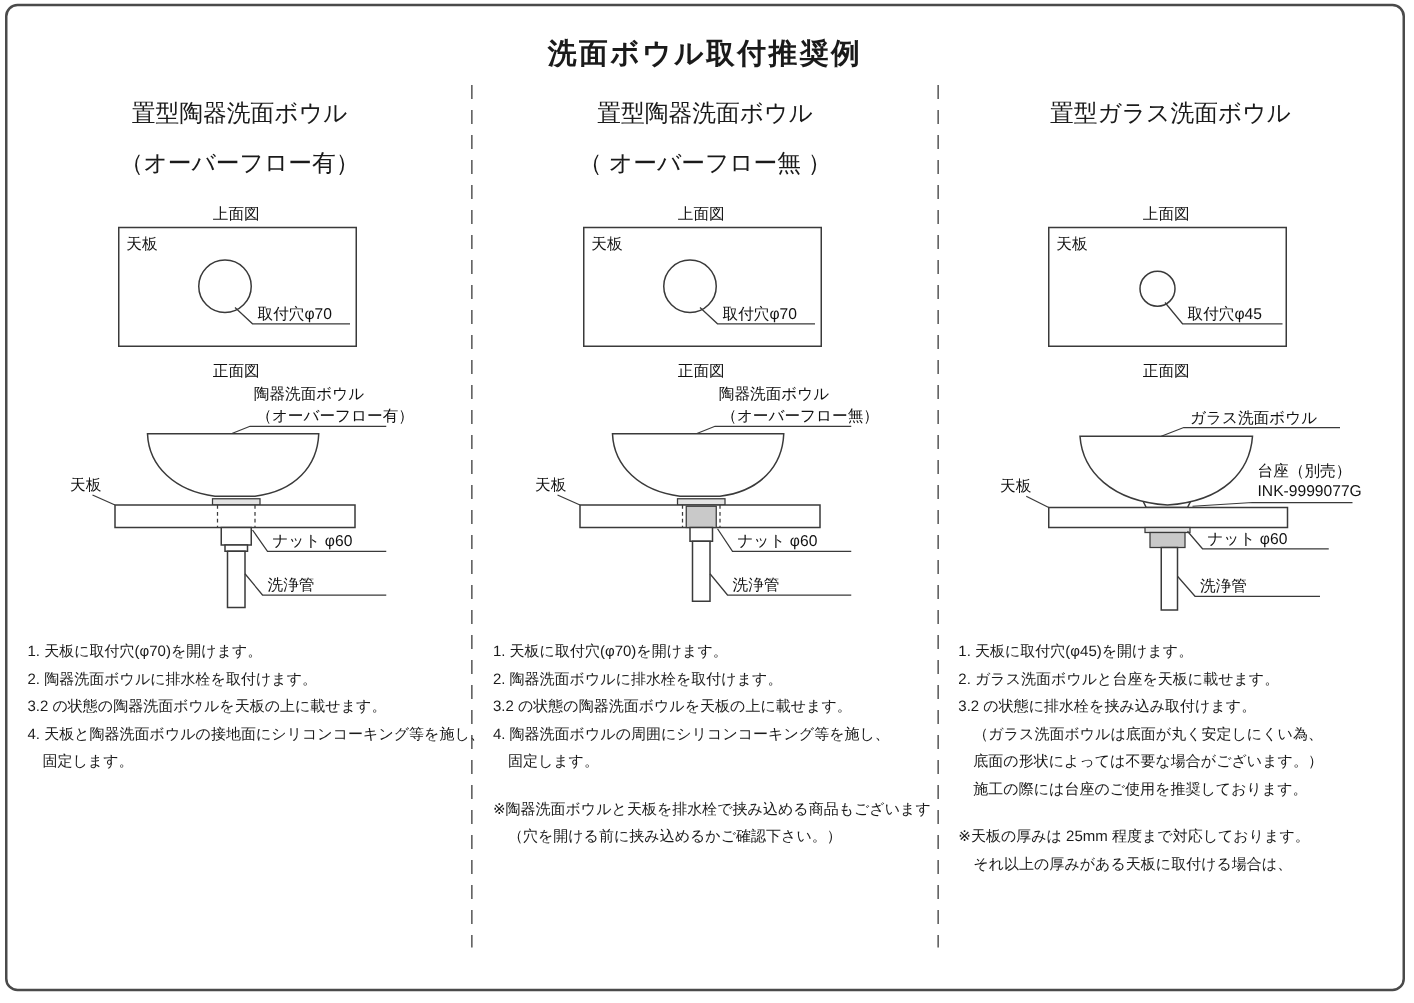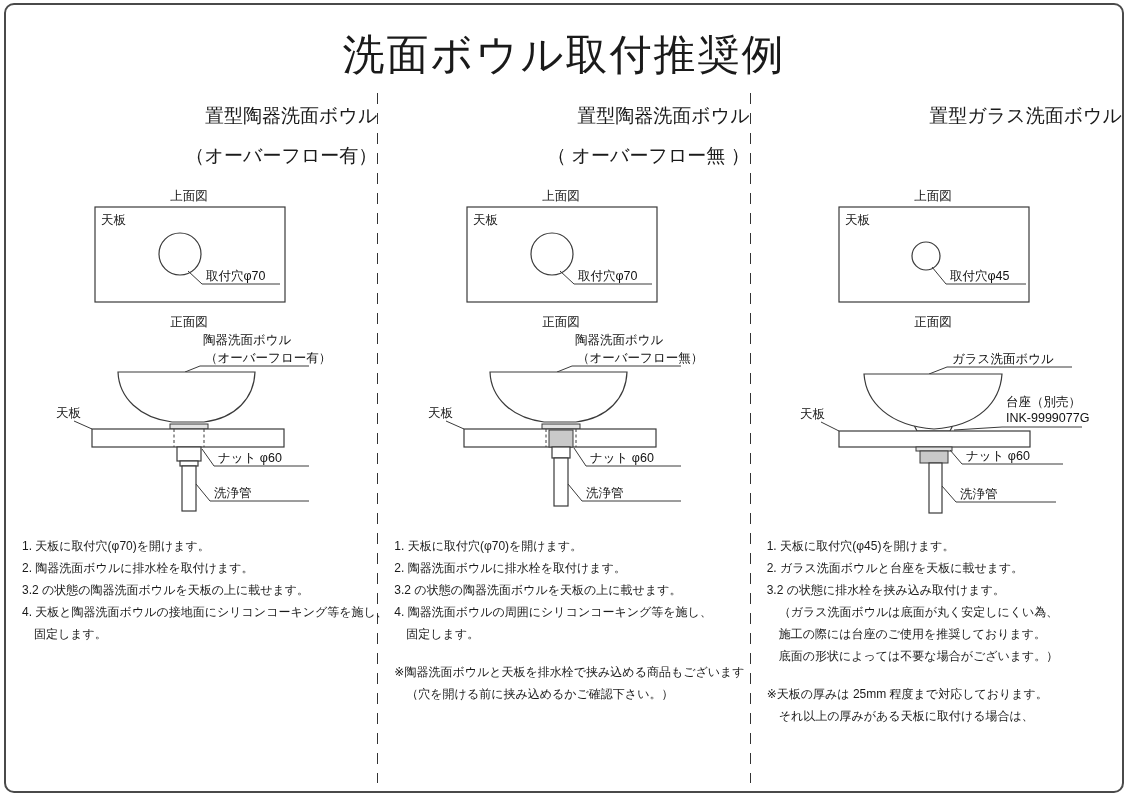--- a/index.html
+++ b/index.html
@@ -7,30 +7,30 @@
     width:1131px; height:802px; position:relative;
     font-family:"Liberation Sans","DejaVu Sans",sans-serif;
     color:#1a1a1a;
   }
   .page {
     position:absolute; left:4px; top:3px; width:1120px; height:790px;
     border:2px solid #4a4a4a; border-radius:10px; background:#fff;
     box-sizing:border-box; overflow:hidden;
   }
   .main-title {
-    text-align:center; margin-top:22px; font-size:42px; font-weight:normal;
+    text-align:center; margin-top:22px; font-size:23px; font-weight:bold;
     letter-spacing:2px;
   }
   .columns { display:flex; margin-top:8px; height:702px; }
   .col { flex:1 1 0; min-width:0; position:relative; }
   .divider {
     width:1px; margin-top:2px; height:690px;
     background:repeating-linear-gradient(to bottom,#333 0px,#333 11px,transparent 11px,transparent 20px);
   }
-  .col-header { height:95px; text-align:right; font-size:19px; padding-top:12px; box-sizing:border-box; }
+  .col-header { height:95px; text-align:center; font-size:19px; padding-top:12px; box-sizing:border-box; }
   .hl2 { margin-top:14px; }
   svg.diagram { display:block; margin:0 auto; }
   .shape { fill:#ffffff; stroke:#3a3a3a; stroke-width:1.2; }
   .thin  { fill:none; stroke:#3a3a3a; stroke-width:1; }
   .dash  { fill:none; stroke:#3a3a3a; stroke-width:1; stroke-dasharray:3 2.5; }
   .gray  { fill:#c9c9c9; stroke:#3a3a3a; stroke-width:1; }
   .lgray { fill:#e3e3e3; stroke:#3a3a3a; stroke-width:1; }
   svg text { font-size:12.5px; fill:#111; font-family:inherit; }
   .steps { font-size:12px; line-height:22px; padding-left:16px; padding-right:2px; margin-top:4px; white-space:nowrap; }
   .note  { font-size:12px; line-height:22px; padding-left:16px; margin-top:16px; white-space:nowrap; }
@@ -172,22 +172,22 @@
         <text x="200" y="274">ナット φ60</text>
         <polyline points="176,300 190,316 290,316" class="thin"></polyline>
         <text x="194" y="312">洗浄管</text>
       </svg>
 
       <div class="steps">
         <div>1. 天板に取付穴(φ45)を開けます。</div>
         <div>2. ガラス洗面ボウルと台座を天板に載せます。</div>
         <div>3.2 の状態に排水栓を挟み込み取付けます。</div>
         <div class="indent">（ガラス洗面ボウルは底面が丸く安定しにくい為、</div>
+        <div class="indent">底面の形状によっては不要な場合がございます。）</div>
         <div class="indent">施工の際には台座のご使用を推奨しております。</div>
-        <div class="indent">底面の形状によっては不要な場合がございます。）</div>
       </div>
       <div class="note">
         <div>※天板の厚みは 25mm 程度まで対応しております。</div>
         <div class="indent">それ以上の厚みがある天板に取付ける場合は、</div>
       </div>
     </section>
 
   </div>
 </div>
 

